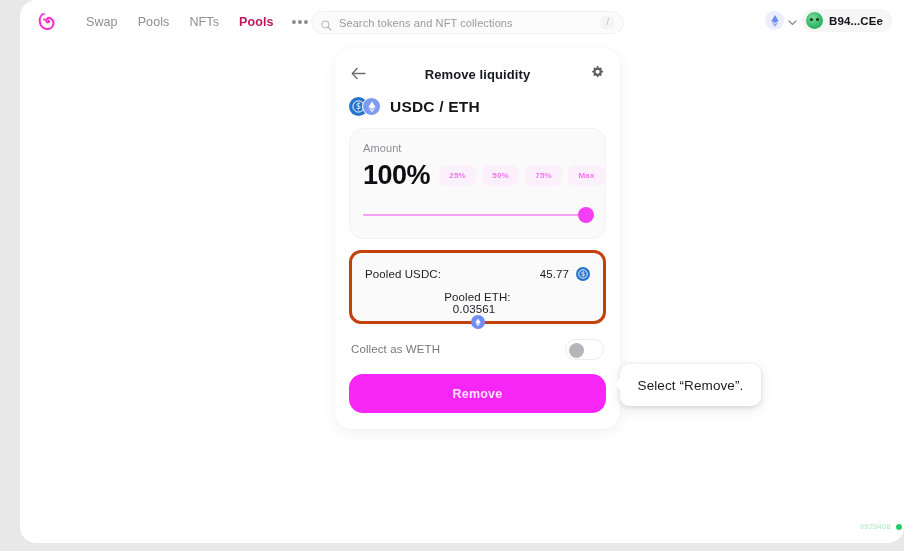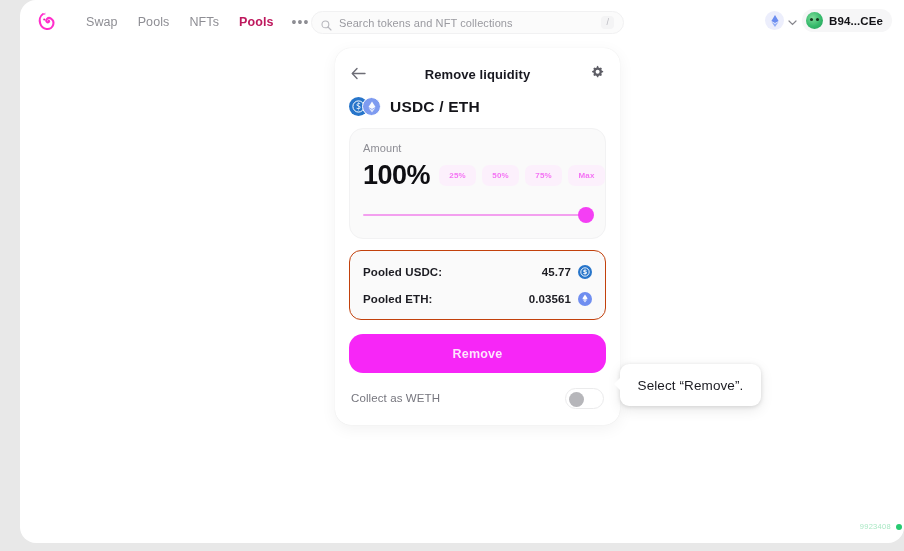--- a/index.html
+++ b/index.html
@@ -286,31 +286,30 @@
     width: 16px; height: 16px;
     border-radius: 50%;
     background: #f43ff4;
     cursor: grab;
   }
 
   
   #pooled-panel {
     margin-top: 11px;
     background: #fafafa;
-    border: 1px solid #c2410c;
+    border: 3px solid #c2410c;
     border-radius: 12px;
     padding: 11px 13px;
-    font-weight: bold;
   }
   .pooled-row {
     display: flex;
     align-items: center;
     height: 19px;
   }
-  .pooled-row + .pooled-row { margin-top: 8px; }
+  .pooled-row + .pooled-row { margin-top: 8px; flex-direction: column; }
   .pooled-label {
     font-size: 11.5px;
     color: #1c1c22;
     flex: 1;
     letter-spacing: 0.1px;
   }
   .pooled-value {
     font-size: 11.5px;
     color: #1c1c22;
     margin-right: 7px;
@@ -552,30 +551,30 @@
         <span class="pooled-value">0.03561</span>
         <span class="pooled-icon eth">
           <svg width="6" height="9" viewBox="0 0 6 9">
             <path d="M3 0.4 L5.6 4.5 L3 6 L0.4 4.5 Z" fill="#ffffff"></path>
             <path d="M3 6.6 L5.6 5.1 L3 8.6 L0.4 5.1 Z" fill="#ffffff" opacity="0.8"></path>
           </svg>
         </span>
       </div>
     </div>
 
-    <div id="remove-button">
-      <span id="remove-button-label">Remove</span>
-    </div>
-
     <div id="collect-row">
       <span id="collect-label">Collect as WETH</span>
       <span id="weth-toggle">
         <span id="weth-toggle-knob"></span>
       </span>
     </div>
+
+    <div id="remove-button">
+      <span id="remove-button-label">Remove</span>
+    </div>
   </div>
 
   <div id="tooltip">
     <span id="tooltip-text">Select “Remove”.</span>
   </div>
 
   <div id="block-indicator">
     <span id="block-number">9923408</span>
     <span id="block-dot"></span>
   </div>

